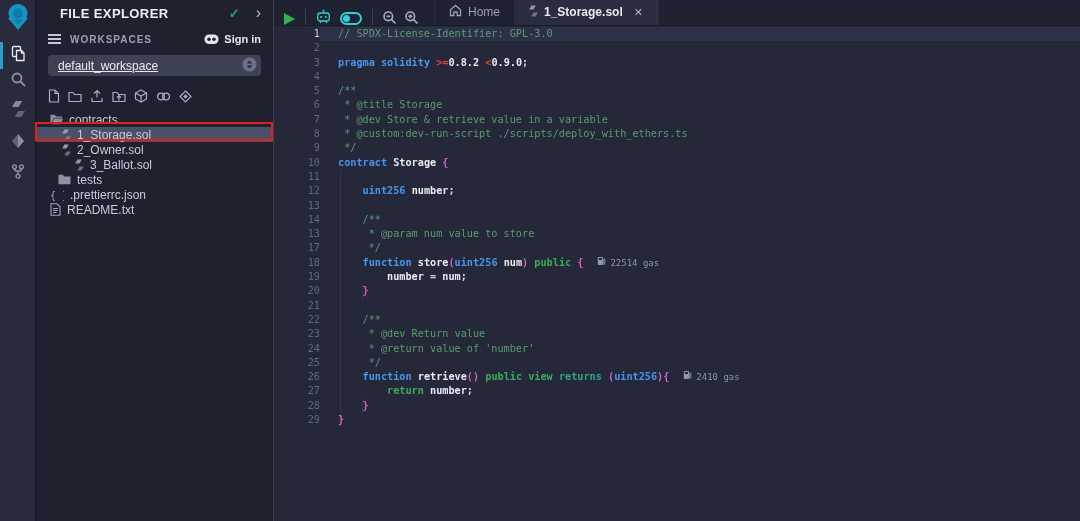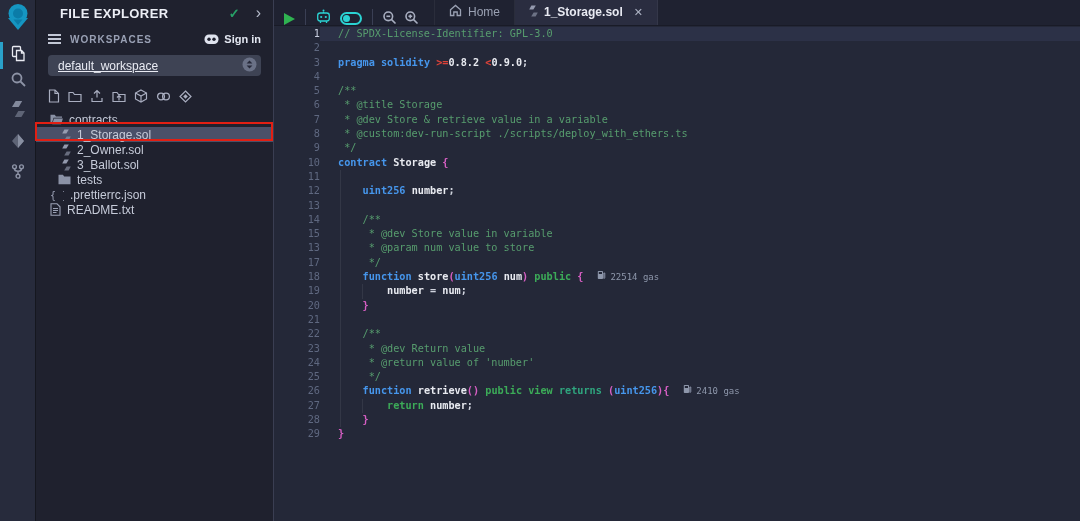--- a/index.html
+++ b/index.html
@@ -216,21 +216,21 @@
         </div>
         <div class="trow" style="padding-left:26px">
           <span class="ic">
             <svg width="9" height="12" viewBox="0 0 9 12" fill="#9aa0b4">
               <path d="M2.4 0.5 h4.4 L4.4 4.5 H0.2 Z" opacity=".95"></path>
               <path d="M6.6 11.5 H2.2 L4.6 7.5 H8.8 Z" opacity=".6"></path>
             </svg>
           </span>
           <span>2_Owner.sol</span>
         </div>
-        <div class="trow" style="padding-left:26px">
+        <div class="trow" style="padding-left:39px">
           <span class="ic">
             <svg width="9" height="12" viewBox="0 0 9 12" fill="#9aa0b4">
               <path d="M2.4 0.5 h4.4 L4.4 4.5 H0.2 Z" opacity=".95"></path>
               <path d="M6.6 11.5 H2.2 L4.6 7.5 H8.8 Z" opacity=".6"></path>
             </svg>
           </span>
           <span>3_Ballot.sol</span>
         </div>
         <div class="trow" style="padding-left:22px">
           <span class="ic">
@@ -361,24 +361,20 @@
         </div>
         <div class="line">
           <span class="ln">13</span>
           <span class="code"></span>
         </div>
         <div class="line">
           <span class="ln">14</span>
           <span class="code"><span class="tk-cm">    /**</span></span>
         </div>
         <div class="line">
-          <span class="ln">15</span>
-          <span class="code"><span class="tk-cm">     * @dev Store value in variable</span></span>
-        </div>
-        <div class="line">
           <span class="ln">13</span>
           <span class="code"><span class="tk-cm">     * @param num value to store</span></span>
         </div>
         <div class="line">
           <span class="ln">17</span>
           <span class="code"><span class="tk-cm">     */</span></span>
         </div>
         <div class="line">
           <span class="ln">18</span>
           <span class="code"><span class="tk-pl">    </span><span class="tk-kw">function</span><span class="tk-pl"> </span><span class="tk-id">store</span><span class="tk-pu">(</span><span class="tk-kw">uint256</span><span class="tk-pl"> </span><span class="tk-id">num</span><span class="tk-pu">)</span><span class="tk-pl"> </span><span class="tk-kw2">public</span><span class="tk-pl"> </span><span class="tk-pu">{</span><span class="gas"><span class="ic"><svg width="9" height="10" viewBox="0 0 9 10" fill="currentColor">

